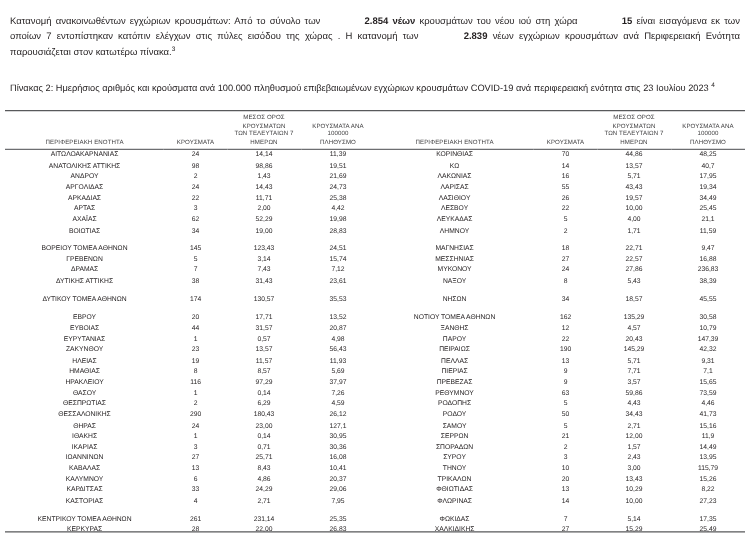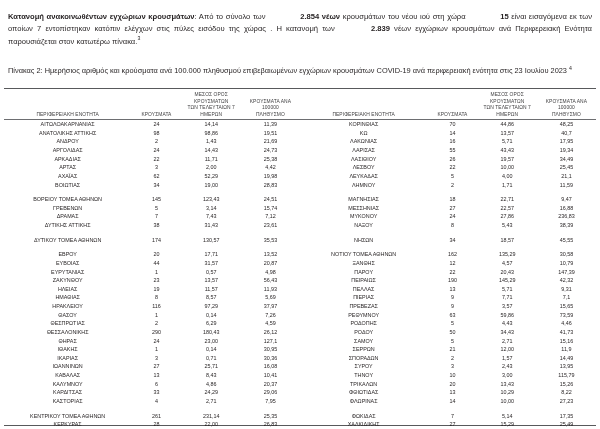--- a/index.html
+++ b/index.html
@@ -20,21 +20,21 @@
   #intro {
     position: absolute;
     left: 8px;
     top: 3px;
     width: 584px;
     font-size: 7.6px;
     line-height: 12.6px;
     text-align: justify;
     color: #231f20;
   }
-  #intro .lead { font-weight: bold; }
+  #intro .lead { font-weight: normal; }
   #intro b { font-weight: bold; padding-left: 32px; }
   #intro sup { font-size: 5.2px; vertical-align: super; line-height: 0; }
 
   
   #caption {
     position: absolute;
     left: 8px;
     top: 58px;
     width: 584px;
     font-size: 7.4px;

